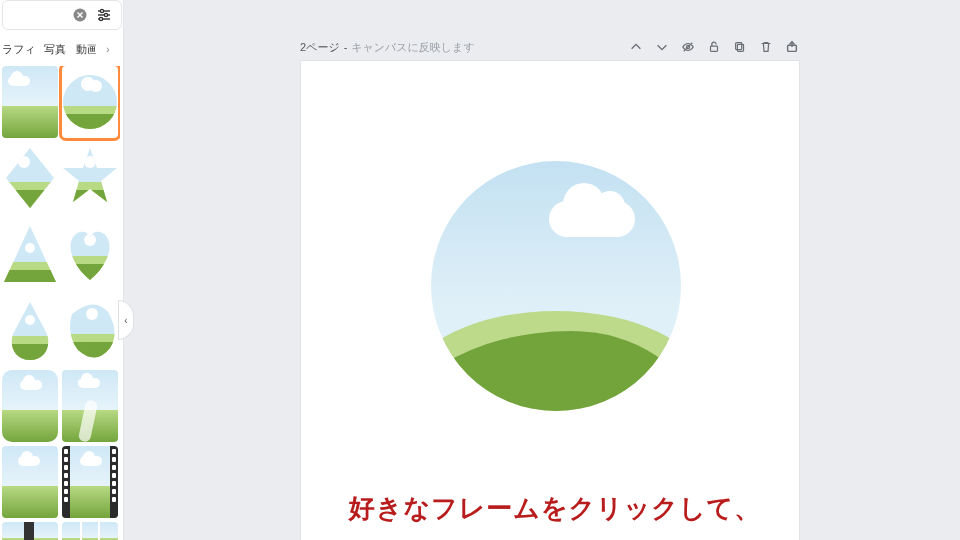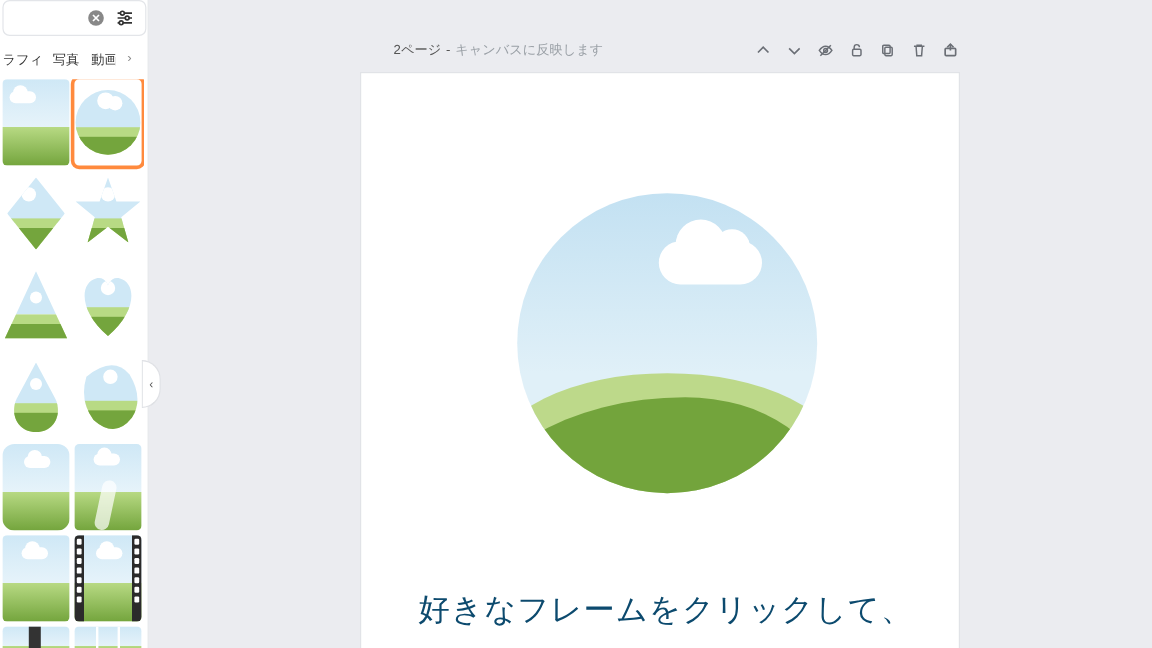--- a/index.html
+++ b/index.html
@@ -48,21 +48,21 @@
   .film-rail.left { left:0 } .film-rail.right { right:0 }
   .film-hole { width:4px; height:5px; background:#fff; margin:3px auto; border-radius:1px;}
   .collapse-handle {
     position: absolute; left: 118px; top: 300px; width: 16px; height: 40px;
     background: #fff; border: 1px solid #dfe1e5; border-radius: 0 20px 20px 0;
     display:flex; align-items:center; justify-content:center; color:#555; font-size:10px;
   }
   
   .canvas-wrap { position:absolute; left: 300px; top: 34px; width: 500px; }
   .page-header {
-    display:flex; align-items:flex-start; height: 26px; font-size: 11px; color:#555;margin-left:28px;
+    display:flex; align-items:center; height: 26px; font-size: 11px; color:#555;
   }
   .page-header .title-area { flex:1; display:flex; gap:4px; align-items:center; }
   .hdr-icons { display:flex; gap:10px; color:#6b6f76; }
   .hdr-icons span, .hdr-icons div { width:16px; height:16px; display:flex; align-items:center; justify-content:center; }
   .hdr-icons svg { width:14px; height:14px; stroke:#6b6f76; }
   .canvas {
     width: 500px; height: 500px; background:#fff; border:1px solid #e1e3e7;
     position:relative;
   }
   .frame-circle {
@@ -73,21 +73,21 @@
   .hill-back { position:absolute; left:-20px; right:-20px; top:150px; height:120px;
     background:#bdd98a; border-radius:50% 50% 0 0 / 60% 60% 0 0; }
   .hill-front { position:absolute; left:-40px; right:-10px; top:170px; height:140px;
     background:#73a43c; border-radius:60% 40% 0 0 / 80% 60% 0 0; }
   .big-cloud { position:absolute; left:118px; top:40px; width:86px; height:36px; background:#fff; border-radius:30px; }
   .big-cloud::before { content:""; position:absolute; width:42px; height:42px; background:#fff; border-radius:50%; top:-18px; left:14px; }
   .big-cloud::after  { content:""; position:absolute; width:30px; height:30px; background:#fff; border-radius:50%; top:-10px; left:46px; }
   
   .instruction {
     position:absolute; left: 190px; right: 40px; bottom: 14px;
-    text-align:center; color:#0c4a6e; font-size:26px; font-weight:400;
+    text-align:center; color:#b91c1c; font-size:26px; font-weight:700;
     letter-spacing: 1px; line-height:1.4;
     text-shadow: 0 0 4px #fff, 0 0 4px #fff;
   }
 </style>
 </head>
 <body>
 
 <div class="sidebar">
   <div class="search-row">
     <div class="clear-btn">

